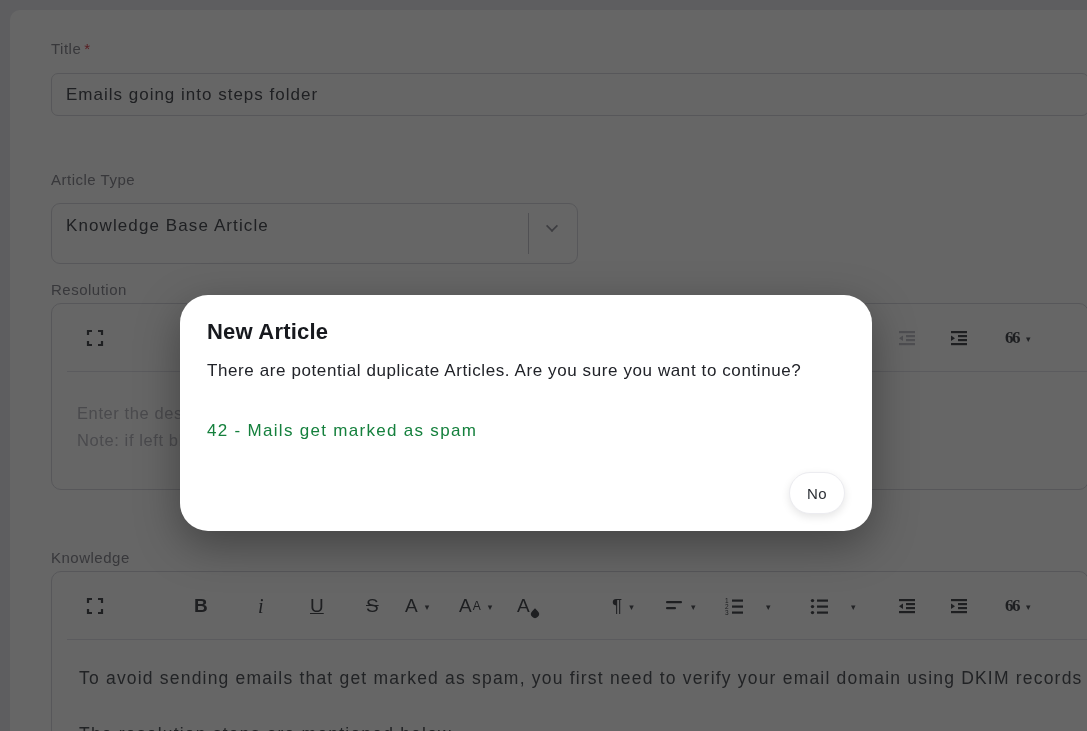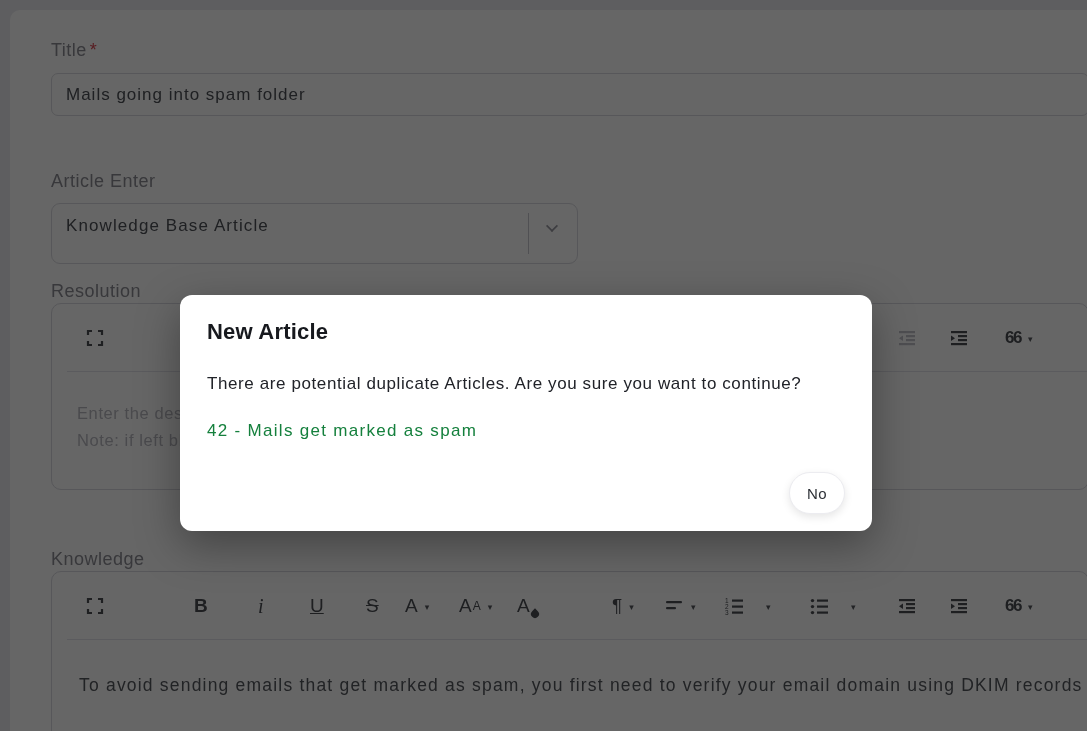--- a/index.html
+++ b/index.html
@@ -3,21 +3,21 @@
 <meta charset="utf-8">
 <style>
   * { margin:0; padding:0; box-sizing:border-box; }
   html,body { width:1087px; height:731px; overflow:hidden; }
   body { font-family:"Liberation Sans","DejaVu Sans",sans-serif; background:#ececf0; }
   .viewport { position:relative; width:1087px; height:731px; overflow:hidden; }
 
   .card { position:absolute; left:10px; top:10px; right:-12px; bottom:-12px;
           background:#fff; border-radius:10px; z-index:1; }
 
-  .field-label { position:absolute; left:51px; font-size:18px; letter-spacing:.5px;
+  .field-label { position:absolute; left:51px; font-size:15px; letter-spacing:.5px;
                  color:#8c8c94; z-index:2; }
   .req { color:#dd4a56; margin-left:3px; }
 
   .text-input { position:absolute; left:51px; right:-2px; top:73px; height:43px;
                 background:#fff; border:1px solid #d9d9e0; border-radius:7px; z-index:2; }
   .text-input .val { display:block; line-height:41px; padding-left:14px; font-size:17px;
                      letter-spacing:1px; color:#4e5157; white-space:nowrap; overflow:hidden; }
 
   .select { position:absolute; left:51px; top:203px; width:527px; height:61px;
             background:#fff; border:1px solid #d9d9e0; border-radius:9px; z-index:2; }
@@ -37,43 +37,43 @@
 
   .tb { position:absolute; top:0; height:67px; display:flex; align-items:center;
         color:#4b4e54; cursor:pointer; background:none; border:none;
         font-family:inherit; }
   .tb .glyph { font-size:19px; line-height:1; color:inherit; }
   .tb .glyph.b { font-weight:700; }
   .tb .glyph.i { font-style:italic; font-family:"Liberation Serif",serif; font-size:20px; }
   .tb .glyph.u { text-decoration:underline; }
   .tb .glyph.s { text-decoration:line-through; }
   .tb .glyph.small { font-size:12px; margin-left:1px; }
-  .tb .glyph.quote { font-weight:800; font-size:17px; letter-spacing:-1.5px; }
+  .tb .glyph.quote { font-weight:800; font-size:17px; letter-spacing:-1.5px;font-family:Liberation Serif, serif; }
   .tb .caret { font-style:normal; font-size:9px; color:#55585e; margin-left:7px; transform:translateY(1px); }
   .tb.disabled { color:#c3c3ca; }
   .tb svg { display:block; }
   .acolor { position:relative; }
   .acolor .drop { position:absolute; right:-9px; bottom:21px; width:8px; height:8px;
                   background:currentColor; border-radius:0 50% 50% 50%; transform:rotate(45deg); }
 
   .ph { position:absolute; left:25px; top:96px; font-size:16.5px; letter-spacing:.6px;
         line-height:27px; color:#b9b9c1; white-space:nowrap; }
   .content-p { position:absolute; left:27px; font-size:17.5px; letter-spacing:1.2px;
-               color:#54575d; white-space:nowrap;margin-top:7px; }
+               color:#54575d; white-space:nowrap; }
   .content-p.l1 { top:96px; }
   .content-p.l2 { top:152px; }
 
   .backdrop { position:absolute; inset:0; background:rgba(0,0,0,.60); z-index:5; }
 
   .modal { position:absolute; left:180px; top:295px; width:692px; height:236px;
-           background:#fff; border-radius:12px; z-index:10;
+           background:#fff; border-radius:28px; z-index:10;
            box-shadow:0 14px 44px rgba(0,0,0,.35); }
   .modal h2 { position:absolute; left:27px; top:24px; font-size:22px; font-weight:700;
               color:#17191e; letter-spacing:.2px; }
-  .modal .msg { position:absolute; left:27px; top:79px; font-size:17px; letter-spacing:.6px;
+  .modal .msg { position:absolute; left:27px; top:66px; font-size:17px; letter-spacing:.6px;
                 color:#212329; white-space:nowrap; }
   .modal .dup { position:absolute; left:27px; top:126px; font-size:17px; letter-spacing:1.3px;
                 color:#15803d; white-space:nowrap; }
   .btn { position:absolute; font-family:inherit; font-size:15px; cursor:pointer;
          display:flex; align-items:center; justify-content:center; }
   .btn-yes { left:524px; top:170px; width:66px; height:50px; border-radius:25px;
              background:#2bc4a3; border:3px solid #23272c; color:#fff; letter-spacing:.5px; }
   .btn-no  { left:609px; top:177px; width:56px; height:42px; border-radius:21px;
              background:#fff; border:1px solid #ececf0; color:#2c2f35;
              box-shadow:0 3px 8px rgba(0,0,0,.10); letter-spacing:.5px; }
@@ -81,24 +81,24 @@
 </head>
 <body>
 
 <div class="viewport">
   <div class="card"></div>
 
   <div class="field-label" style="top:40px;">
     <span>Title</span><span class="req">*</span>
   </div>
   <div class="text-input">
-    <span class="val">Mails going into spam folder</span>
-  </div>
-
-  <div class="field-label" style="top:171px;">Article Enter</div>
+    <span class="val">Emails going into steps folder</span>
+  </div>
+
+  <div class="field-label" style="top:171px;">Article Type</div>
   <div class="select">
     <span class="val">Knowledge Base Article</span>
     <span class="sep"></span>
     <span class="chev"></span>
   </div>
 
   <div class="field-label" style="top:281px;">Resolution</div>
   <div class="editor desc">
     <div class="toolbar">
       <button class="tb" style="left:33px;">

